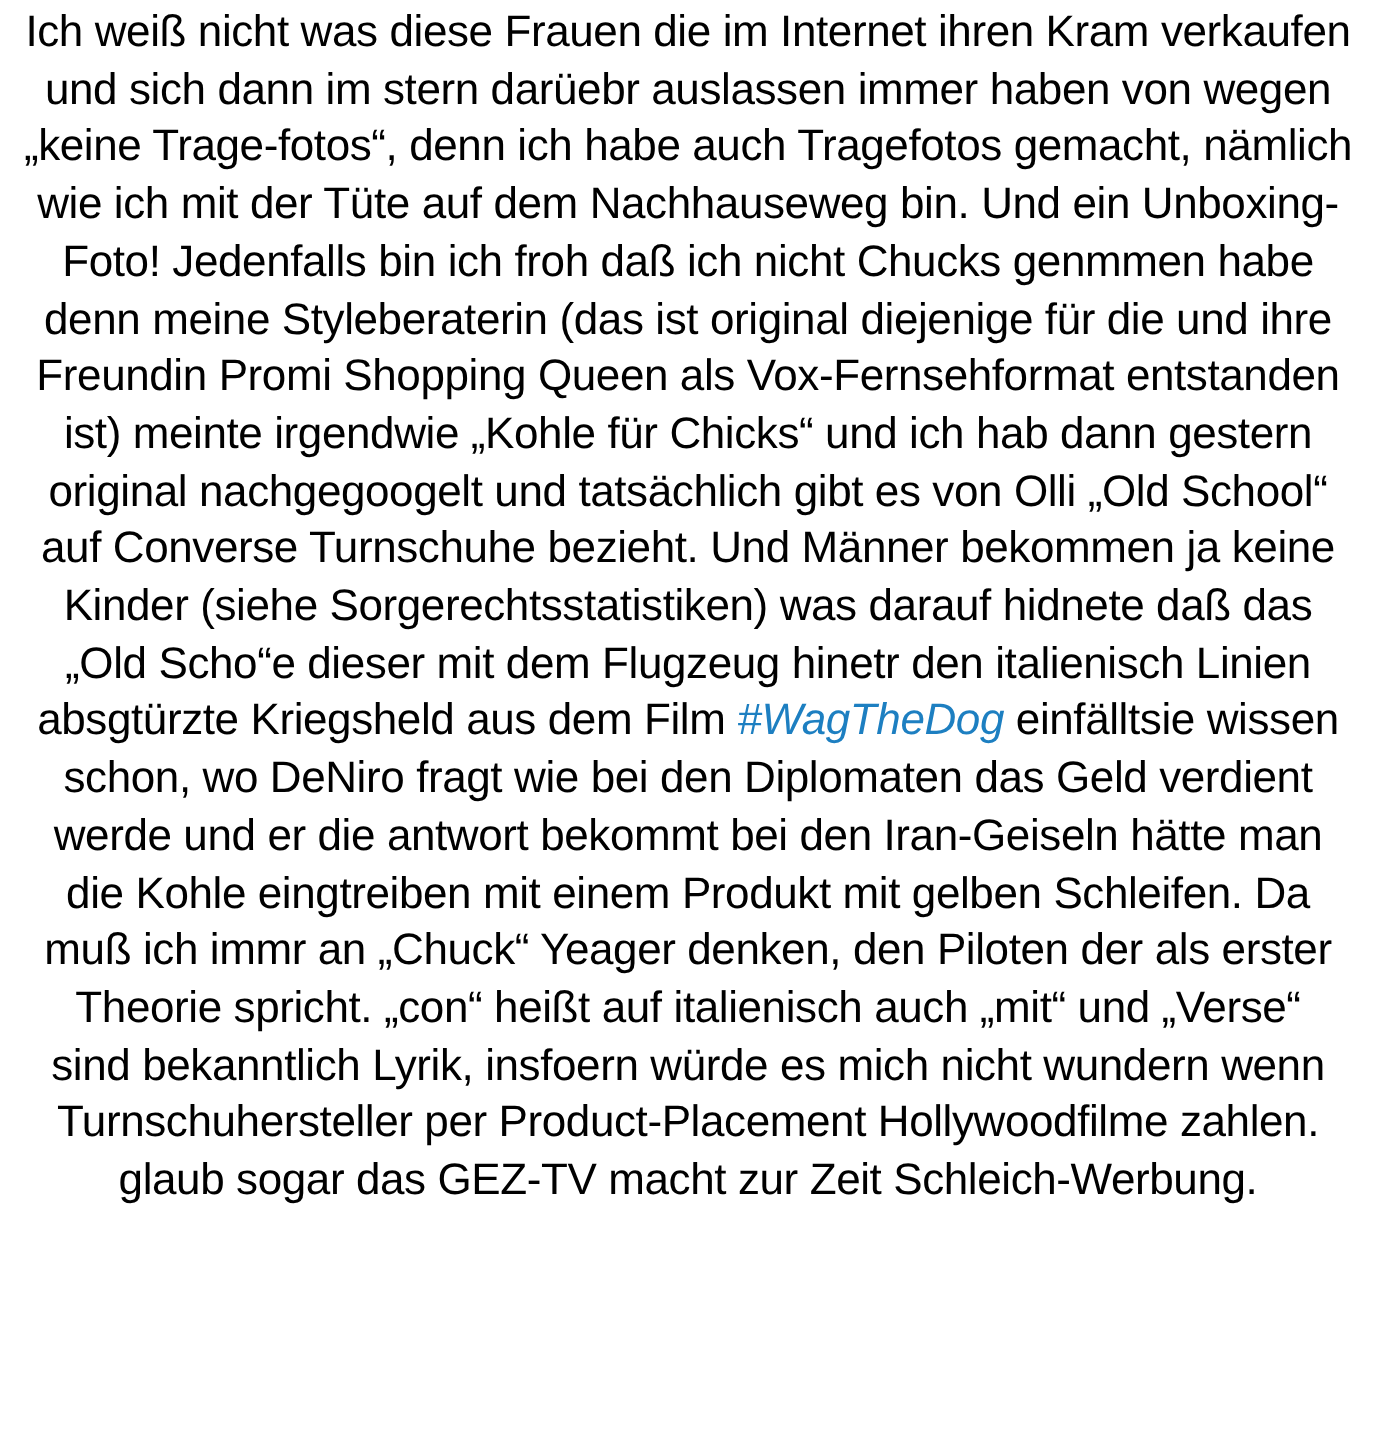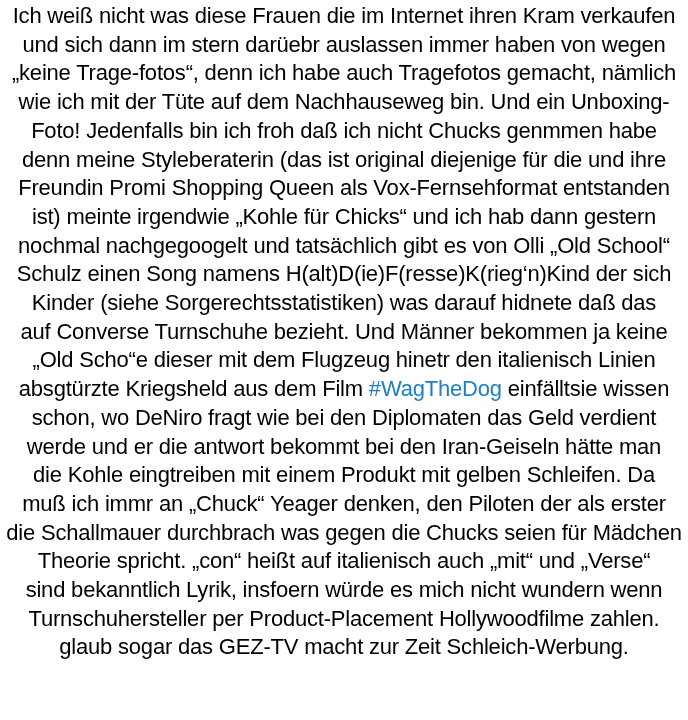--- a/index.html
+++ b/index.html
@@ -20,42 +20,41 @@
     line-height: 28.7px;
     text-align: center;
     letter-spacing: -0.2px;
   }
   .line {
     white-space: nowrap;
   }
   .hashtag {
     color: var(--link-color);
     cursor: pointer;
+    font-style: italic;
   }
 </style>
 </head>
 <body>
 
 <div class="text-block">
     <div class="line"><span>Ich weiß nicht was diese Frauen die im Internet ihren Kram verkaufen</span></div>
     <div class="line"><span>und sich dann im stern darüebr auslassen immer haben von wegen</span></div>
     <div class="line"><span>„keine Trage-fotos“, denn ich habe auch Tragefotos gemacht, nämlich</span></div>
     <div class="line"><span>wie ich mit der Tüte auf dem Nachhauseweg bin. Und ein Unboxing-</span></div>
     <div class="line"><span>Foto! Jedenfalls bin ich froh daß ich nicht Chucks genmmen habe</span></div>
     <div class="line"><span>denn meine Styleberaterin (das ist original diejenige für die und ihre</span></div>
     <div class="line"><span>Freundin Promi Shopping Queen als Vox-Fernsehformat entstanden</span></div>
     <div class="line"><span>ist) meinte irgendwie „Kohle für Chicks“ und ich hab dann gestern</span></div>
-    <div class="line"><span>nochmal nachgegoogelt und tatsächlich gibt es von Olli „Old School“</span></div>
-    <div class="line"><span>Schulz einen Song namens H(alt)D(ie)F(resse)K(rieg‘n)Kind der sich</span></div>
+    <div class="line"><span>original nachgegoogelt und tatsächlich gibt es von Olli „Old School“</span></div>
+    <div class="line"><span>auf Converse Turnschuhe bezieht. Und Männer bekommen ja keine</span></div>
     <div class="line"><span>Kinder (siehe Sorgerechtsstatistiken) was darauf hidnete daß das</span></div>
-    <div class="line"><span>auf Converse Turnschuhe bezieht. Und Männer bekommen ja keine</span></div>
     <div class="line"><span>„Old Scho“e dieser mit dem Flugzeug hinetr den italienisch Linien</span></div>
     <div class="line"><span>absgtürzte Kriegsheld aus dem Film </span><span class="hashtag">#WagTheDog</span><span> einfälltsie wissen</span></div>
     <div class="line"><span>schon, wo DeNiro fragt wie bei den Diplomaten das Geld verdient</span></div>
     <div class="line"><span>werde und er die antwort bekommt bei den Iran-Geiseln hätte man</span></div>
     <div class="line"><span>die Kohle eingtreiben mit einem Produkt mit gelben Schleifen. Da</span></div>
     <div class="line"><span>muß ich immr an „Chuck“ Yeager denken, den Piloten der als erster</span></div>
-    <div class="line"><span>die Schallmauer durchbrach was gegen die Chucks seien für Mädchen</span></div>
     <div class="line"><span>Theorie spricht. „con“ heißt auf italienisch auch „mit“ und „Verse“</span></div>
     <div class="line"><span>sind bekanntlich Lyrik, insfoern würde es mich nicht wundern wenn</span></div>
     <div class="line"><span>Turnschuhersteller per Product-Placement Hollywoodfilme zahlen.</span></div>
     <div class="line"><span>glaub sogar das GEZ-TV macht zur Zeit Schleich-Werbung.</span></div>
   </div>
 
 </body></html>

